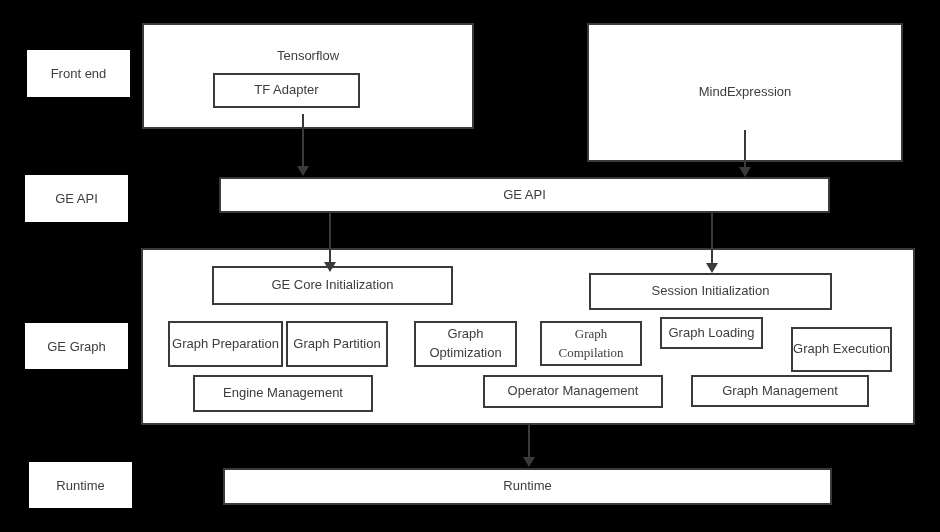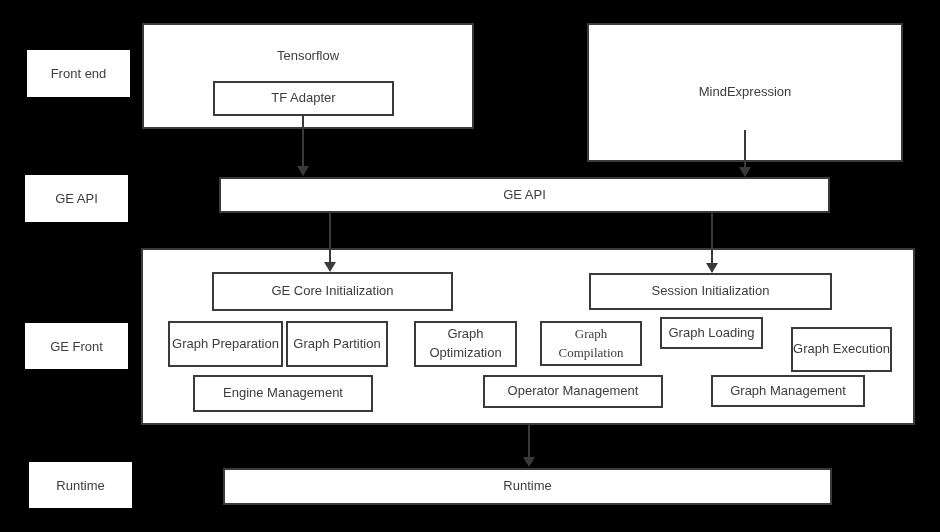--- a/index.html
+++ b/index.html
@@ -60,46 +60,46 @@
     border-top: 10px solid var(--arrow, #3a3a3a);
   }
 </style>
 </head>
 <body>
 
 <div class="stage">
 
   <div class="label-box" style="left:27px; top:50px; width:103px; height:47px;">Front end</div>
   <div class="label-box" style="left:25px; top:175px; width:103px; height:47px;">GE API</div>
-  <div class="label-box" style="left:25px; top:323px; width:103px; height:46px;">GE Front</div>
+  <div class="label-box" style="left:25px; top:323px; width:103px; height:46px;">GE Graph</div>
   <div class="label-box" style="left:29px; top:462px; width:103px; height:46px;">Runtime</div>
 
   <div class="box container" style="left:142px; top:23px; width:332px; height:106px;">
     <div class="top-box-title">Tensorflow</div>
-    <div class="box" style="left:69px; top:56px; width:181px; height:35px;">TF Adapter</div>
+    <div class="box" style="left:69px; top:48px; width:147px; height:35px;">TF Adapter</div>
   </div>
 
   <div class="box" style="left:587px; top:23px; width:316px; height:139px;">MindExpression</div>
 
   <div class="box" style="left:219px; top:177px; width:611px; height:36px;">GE API</div>
 
   <div class="box container" style="left:141px; top:248px; width:774px; height:177px;">
-    <div class="box" style="left:69px; top:22px; width:241px; height:39px;">GE Core Initialization</div>
+    <div class="box" style="left:69px; top:16px; width:241px; height:39px;">GE Core Initialization</div>
     <div class="box" style="left:446px; top:23px; width:243px; height:37px;">Session Initialization</div>
 
     <div class="box" style="left:25px; top:71px; width:115px; height:46px;">Graph Preparation</div>
     <div class="box" style="left:143px; top:71px; width:102px; height:46px;">Graph Partition</div>
     <div class="box" style="left:271px; top:71px; width:103px; height:46px;">Graph Optimization</div>
     <div class="box" style="left:397px; top:71px; width:102px; height:45px;font-family:Liberation Serif, serif;">Graph Compilation</div>
     <div class="box" style="left:517px; top:67px; width:103px; height:32px;">Graph Loading</div>
     <div class="box" style="left:648px; top:77px; width:101px; height:45px;">Graph Execution</div>
 
     <div class="box" style="left:50px; top:125px; width:180px; height:37px;">Engine Management</div>
     <div class="box" style="left:296px; top:125px; width:180px; height:33px;margin-left:44px;">Operator Management</div>
-    <div class="box" style="left:568px; top:125px; width:154px; height:32px;">Graph Management</div>
+    <div class="box" style="left:548px; top:125px; width:178px; height:32px;">Graph Management</div>
   </div>
 
   <div class="box" style="left:223px; top:468px; width:609px; height:37px;">Runtime</div>
 
   <div class="arrow" style="left:297px; top:114px; height:62px;">
     <div class="shaft"></div>
     <div class="head"></div>
   </div>
   <div class="arrow" style="left:739px; top:130px; height:47px;">
     <div class="shaft"></div>

